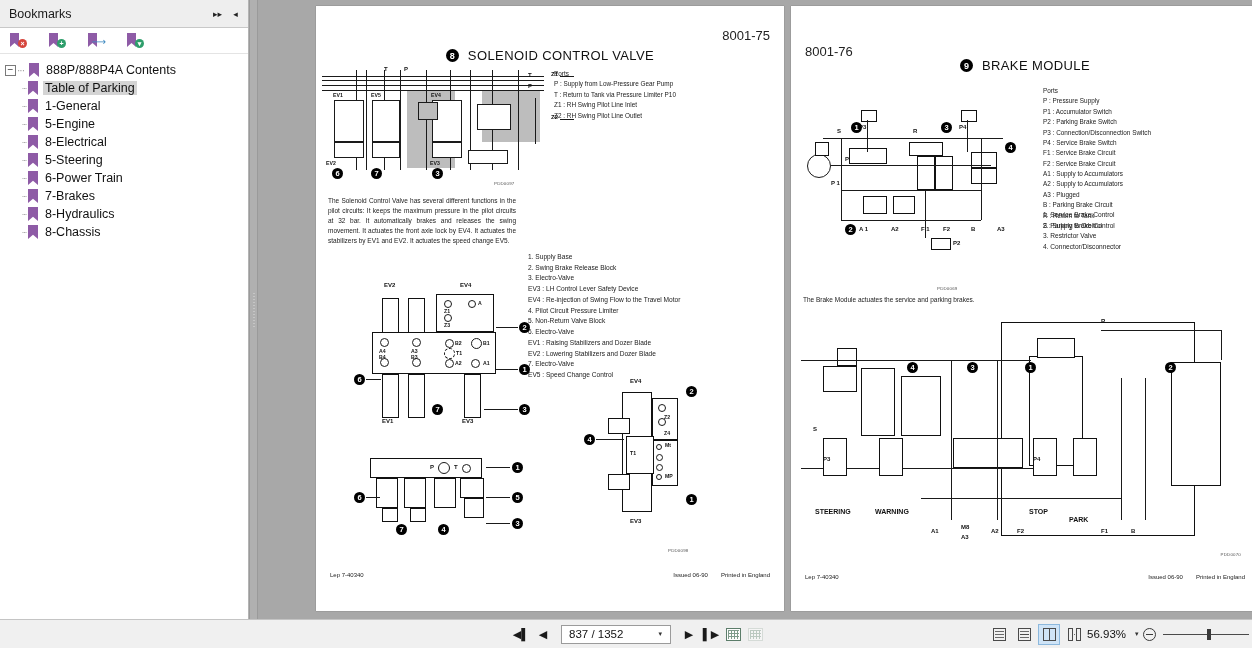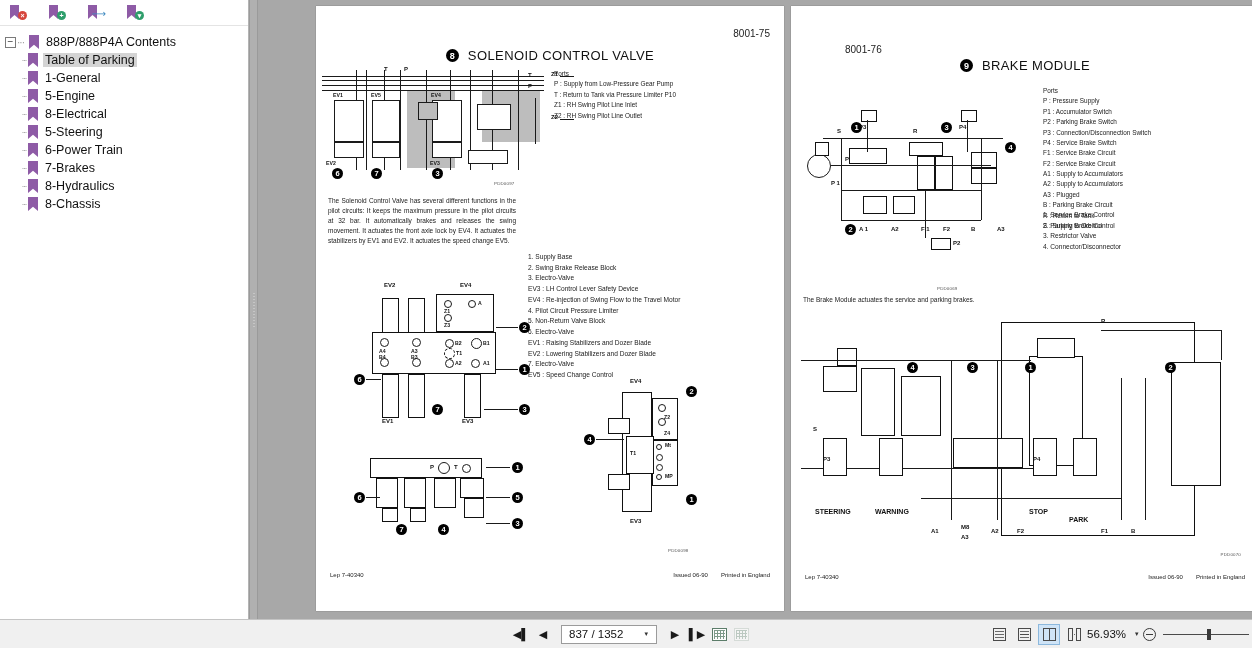--- a/index.html
+++ b/index.html
@@ -79,21 +79,21 @@
 
   
   .doc-area { flex: 1; background: #a8a8a8; position: relative; overflow: hidden; display: flex; }
   .pages { display: flex; gap: 7px; padding: 6px 0 0 58px; }
   .page {
     width: 468px; height: 605px; background: #ffffff; position: relative;
     box-shadow: 0 0 1px rgba(0,0,0,.4); font-family: "Liberation Sans", sans-serif;
     color: #000; overflow: hidden;
   }
 
-  .pg-num { position: absolute; font-size: 10px; color: #222; margin-left: 40px; }
+  .pg-num { position: absolute; font-size: 13px; color: #222; }
   .pg-title-row {
     position: absolute; left: 0; right: 0; display: flex;
     align-items: center; justify-content: center; gap: 9px;
   }
   .num-bullet {
     width: 13px; height: 13px; border-radius: 50%; background: #000; color: #fff;
     font-size: 9px; display: flex; align-items: center; justify-content: center;
     font-weight: bold; flex: 0 0 auto;
   }
   .pg-title { font-size: 13px; letter-spacing: .4px; color: #111; }
@@ -133,21 +133,21 @@
     display: flex; align-items: center; position: relative;
   }
   .nav-group {
     position: absolute; left: 510px; display: flex; align-items: center; gap: 0;
   }
   .tb-btn {
     width: 22px; height: 22px; display: flex; align-items: center; justify-content: center;
     color: #1a1a1a; font-size: 11px;
   }
   .page-input {
-    width: 96px; height: 19px; border: 1px solid #9b9b9b; background: #fff;
+    width: 110px; height: 19px; border: 1px solid #9b9b9b; background: #fff;
     display: flex; align-items: center; padding: 0 8px 0 7px;
     font-size: 11.5px; color: #111; margin: 0 7px;
   }
   .page-input .pval { flex: 1; }
   .caret-sm { font-size: 7px; color: #333; }
   .icon-sq {
     width: 15px; height: 13px; border: 1px solid #5c7d6a; position: relative; background: #fdfdfd;
   }
   .icon-sq::before {
     content: ''; position: absolute; left: 1px; top: 1px; right: 1px; bottom: 1px;
@@ -185,20 +185,25 @@
   .plus-sign::after { content:''; position:absolute; top:0; bottom:0; left:5px; width:1px; background:#3a3a3a; }
 </style>
 </head>
 <body>
 
 <div class="app">
 
   <div class="main-row">
 
     <div class="sidebar">
+      <div class="sb-header">
+        <span class="sb-title">Bookmarks</span>
+        <span class="sb-hdr-btn">▸▸</span>
+        <span class="sb-hdr-btn">◂</span>
+      </div>
 
       <div class="sb-toolbar">
         <span class="bm-icon">
           <span class="bm-flag"></span>
           <span class="bm-badge" style="background:#d6453c">×</span>
         </span>
         <span class="bm-icon">
           <span class="bm-flag"></span>
           <span class="bm-badge" style="background:#2e9e6b">+</span>
         </span>

